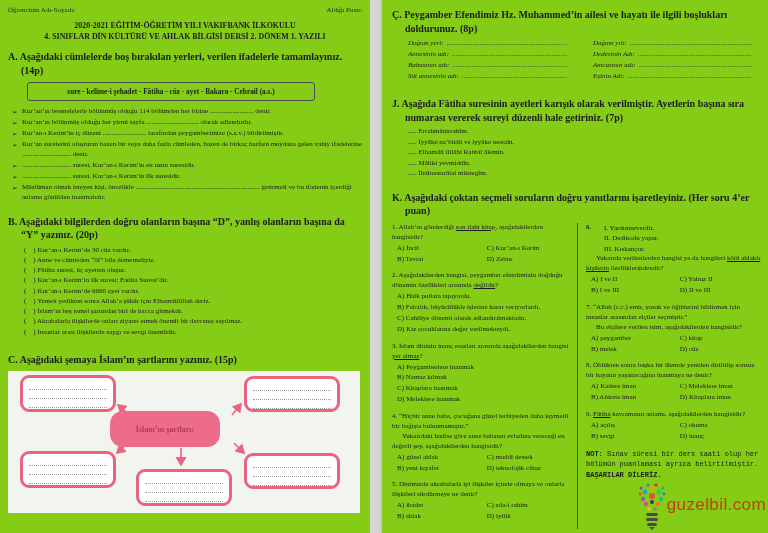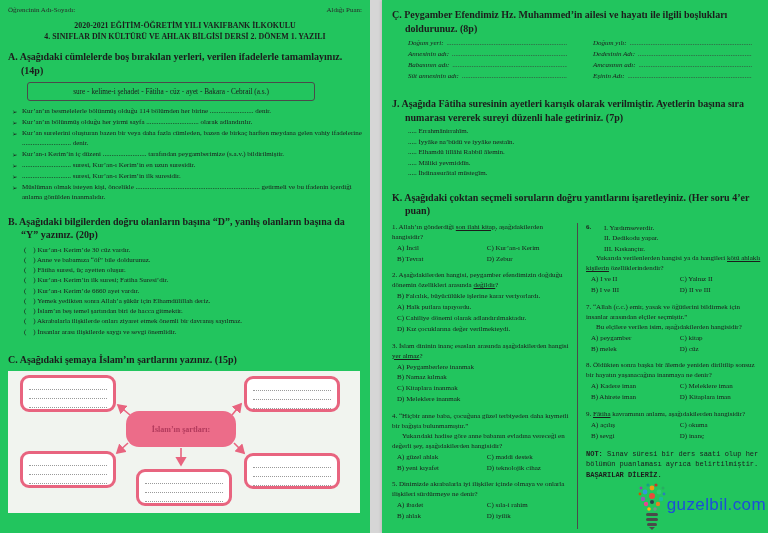--- a/index.html
+++ b/index.html
@@ -1,47 +1,47 @@
 <!DOCTYPE html>
 <html><head>
 <meta charset="utf-8">
 <style>
   html,body{margin:0;padding:0;}
   body{
     width:768px;height:533px;position:relative;overflow:hidden;
     background:#dcdcdc;
     font-family:"Liberation Serif", serif;color:#1c1c1c;
   }
-  .page{position:absolute;top:0;bottom:0;background:#22c55e;box-sizing:border-box;}
+  .page{position:absolute;top:0;bottom:0;background:#84cc16;box-sizing:border-box;}
   .page-left{left:0;width:370px;padding:6px 8px 0 8px;box-shadow:1px 0 3px rgba(0,0,0,.18);}
   .page-right{left:382px;width:386px;padding:8px 6px 0 10px;box-shadow:-1px 0 3px rgba(0,0,0,.12);}
   .page-gap{position:absolute;top:0;bottom:0;left:370px;width:12px;background:#d6d6d6;}
 
   .header-row{display:flex;justify-content:space-between;font-size:7px;color:#2a2a2a;}
   .title{ text-align:center;font-weight:bold;font-size:7.9px;line-height:1.35;margin-top:7px;}
 
   .sec-heading{font-weight:bold;font-size:10px;line-height:1.35;padding-left:13px;text-indent:-13px;}
   .mt8{margin-top:8px;} .mt12{margin-top:12px;font-family:Liberation Serif, serif;} .mt16{margin-top:16px;}
 
   .word-bank{border:1px solid #4a4a4a;border-radius:3px;width:282px;margin:5px 0 6px 19px;
-    text-align:center;font-weight:normal;font-size:7.3px;padding:4px 2px;}
+    text-align:center;font-weight:bold;font-size:7.3px;padding:4px 2px;}
 
   .a-list{margin-top:2px;font-family:Liberation Serif, serif;}
   .a-item{display:flex;font-size:7px;line-height:1.42;margin-bottom:1px;}
   .a-item .glyph{flex:0 0 10px;margin-left:4px;font-size:6.5px;}
   .a-item .txt{flex:1;}
 
   .b-list{margin-top:3px;}
   .b-item{font-size:7px;line-height:1.46;padding-left:16px;white-space:pre-wrap;}
 
   .schema{position:relative;width:352px;height:142px;background:#f1f4ef;margin-top:5px;}
   .sbox{position:absolute;background:#fff;border:3px solid #e8647f;border-radius:9px;
     box-sizing:border-box;padding:3px 6px 0 6px;}
   .dotline{border-bottom:1px dotted #9a9a9a;height:8px;}
-  .center-box{position:absolute;left:118px;top:40px;width:110px;height:36px;background:#ec6c89;
+  .center-box{position:absolute;left:102px;top:40px;width:110px;height:36px;background:#ec6c89;
     border-radius:13px;display:flex;align-items:center;justify-content:center;
     font-weight:bold;color:#b23a5c;font-size:8px;}
   .arrows{position:absolute;left:0;top:0;width:352px;height:142px;}
 
   .cc-grid{display:flex;font-size:7px;margin-top:3px;font-style:italic;}
   .cc-col{width:50%;box-sizing:border-box;padding:0 10px 0 16px;}
   .field-row{display:flex;line-height:1.55;}
   .field-row .lbl{white-space:nowrap;margin-right:3px;}
   .dotfill{flex:1;overflow:hidden;white-space:nowrap;color:#3a3a3a;}
 
@@ -57,21 +57,21 @@
   .opts1{padding-left:5px;line-height:1.55;}
   .indent{text-indent:10px;}
   .u{text-decoration:underline;}
   .qnum{font-weight:bold;}
 
   .note{margin-top:5px;line-height:1.5;font-size:7px;font-family:Liberation Mono, monospace;}
   .note b{font-weight:bold;}
   .note .closing{font-weight:bold;}
 
   .watermark{position:absolute;right:2px;bottom:2px;display:flex;align-items:center;z-index:9;}
-  .watermark .wm-text{font-family:"Liberation Sans", sans-serif;font-size:17px;color:#1d4ed8;
+  .watermark .wm-text{font-family:"Liberation Sans", sans-serif;font-size:17px;color:#c2410c;
     letter-spacing:.4px;margin-left:-7px;}
 </style>
 </head>
 <body>
 
 <div class="page page-left">
 
   <div class="header-row">
     <span>Öğrencinin Adı-Soyadı:</span>
     <span>Aldığı Puan:</span>
@@ -93,51 +93,51 @@
         <span class="txt">Kur’an’ın besmelelerle bölünmüş olduğu 114 bölümden her birine ......................... denir.</span>
       </div>
 
       <div class="a-item">
         <span class="glyph">➢</span>
         <span class="txt">Kur’an’ın bölünmüş olduğu her yirmi sayfa .............................. olarak adlandırılır.</span>
       </div>
 
       <div class="a-item">
         <span class="glyph">➢</span>
+        <span class="txt">Kur’an-ı Kerim’in iç düzeni ......................... tarafından peygamberimize (s.a.v.) bildirilmiştir.</span>
+      </div>
+
+      <div class="a-item">
+        <span class="glyph">➢</span>
         <span class="txt">Kur’an surelerini oluşturan bazen bir veya daha fazla cümleden, bazen de birkaç harften meydana gelen vahiy ifadelerine ............................ denir.</span>
       </div>
 
       <div class="a-item">
         <span class="glyph">➢</span>
-        <span class="txt">Kur’an-ı Kerim’in iç düzeni ......................... tarafından peygamberimize (s.a.v.) bildirilmiştir.</span>
-      </div>
-
-      <div class="a-item">
-        <span class="glyph">➢</span>
         <span class="txt">............................ suresi, Kur’an-ı Kerim’in en uzun suresidir.</span>
       </div>
 
       <div class="a-item">
         <span class="glyph">➢</span>
         <span class="txt">............................ suresi, Kur’an-ı Kerim’in ilk suresidir.</span>
       </div>
 
       <div class="a-item">
         <span class="glyph">➢</span>
         <span class="txt">Müslüman olmak isteyen kişi, öncelikle ....................................................................... getirmeli ve bu ifadenin içerdiği anlama gönülden inanmalıdır.</span>
       </div>
     </div>
 
   <div class="sec-heading mt12">B.  Aşağıdaki bilgilerden doğru olanların başına “D”, yanlış olanların başına da “Y” yazınız. (20p)</div>
 
   <div class="b-list">
 
       <div class="b-item">(    ) Kur’an-ı Kerim’de 30 cüz vardır.</div>
 
-      <div class="b-item">(    ) Anne ve babamıza “öf” bile doldurunuz.</div>
+      <div class="b-item">(    ) Anne ve cümleden “öf” bile dememeliyiz.</div>
 
       <div class="b-item">(    ) Fâtiha suresi, üç ayetten oluşur.</div>
 
       <div class="b-item">(    ) Kur’an-ı Kerim’in ilk suresi; Fatiha Suresi’dir.</div>
 
 
       <div class="b-item">(    ) Kur’an-ı Kerim’de 6660 ayet vardır.</div>
 
       <div class="b-item">(    ) Yemek yedikten sonra Allah’a şükür için Elhamdülillah deriz.</div>
 
@@ -278,22 +278,22 @@
             <span>C) Kur’an-ı Kerim</span>
             <span>B) Tevrat</span>
             <span>D) Zebur</span>
           </div>
       </div>
 
       <div class="q">
         <div class="q-text"><span>2. Aşağıdakilerden hangisi, peygamber efendimizin doğduğu dönemin özellikleri arasında </span><span class="u">değildir</span><span>?</span></div>
         <div class="opts1">
 
-        <div>B) Falcılık, büyücülükle işlerine karar veriyorlardı.</div>
-            <div>A) Halk putlara tapıyordu.</div>
+        <div>A) Halk putlara tapıyordu.</div>
+            <div>B) Falcılık, büyücülükle işlerine karar veriyorlardı.</div>
             <div>C) Cahiliye dönemi olarak adlandırılmaktadır.</div>
             <div>D) Kız çocuklarına değer verilmekteydi.</div>
           </div>
       </div>
 
       <div class="q">
         <div class="q-text"><span>3. İslam dininin inanç esasları arasında aşağıdakilerden hangisi </span><span class="u">yer almaz</span><span>?</span></div>
         <div class="opts1">
 
         <div>A) Peygamberlere inanmak</div>

